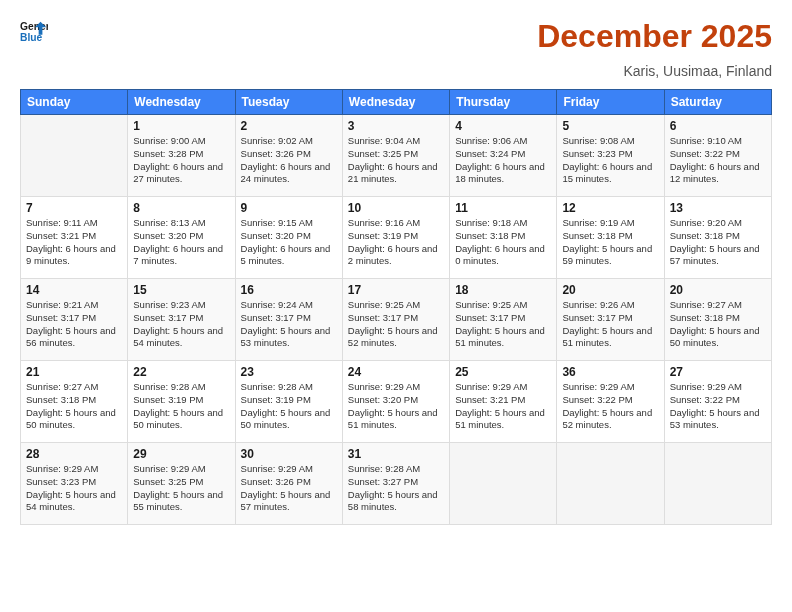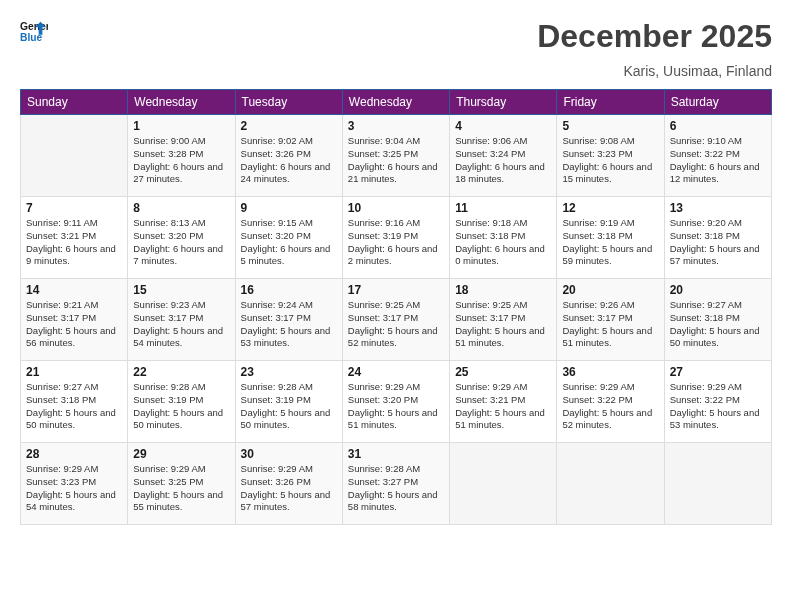--- a/index.html
+++ b/index.html
@@ -30,37 +30,37 @@
     .logo-icon {
       width: 28px;
       height: 28px;
     }
     .title-block {
       text-align: right;
     }
     .main-title {
       font-size: 32px;
       font-weight: bold;
-      color: #404040;
+      color: #c2410c;
     }
     .subtitle {
       font-size: 14px;
       color: #555;
       margin-top: 8px;
     }
     .calendar {
       width: 100%;
       border-collapse: collapse;
       border: 1px solid #ccc;
     }
     .calendar th {
-      background: #701a75;
+      background: #3b82f6;
       color: #fff;
       font-size: 12px;
-      font-weight: normal;
+      font-weight: bold;
       padding: 5px 6px;
       text-align: left;
       border: 1px solid #2a5a9a;
     }
     .calendar td {
       vertical-align: top;
       padding: 4px 5px;
       border: 1px solid #ddd;
       width: calc(100% / 7);
       font-size: 10px;

